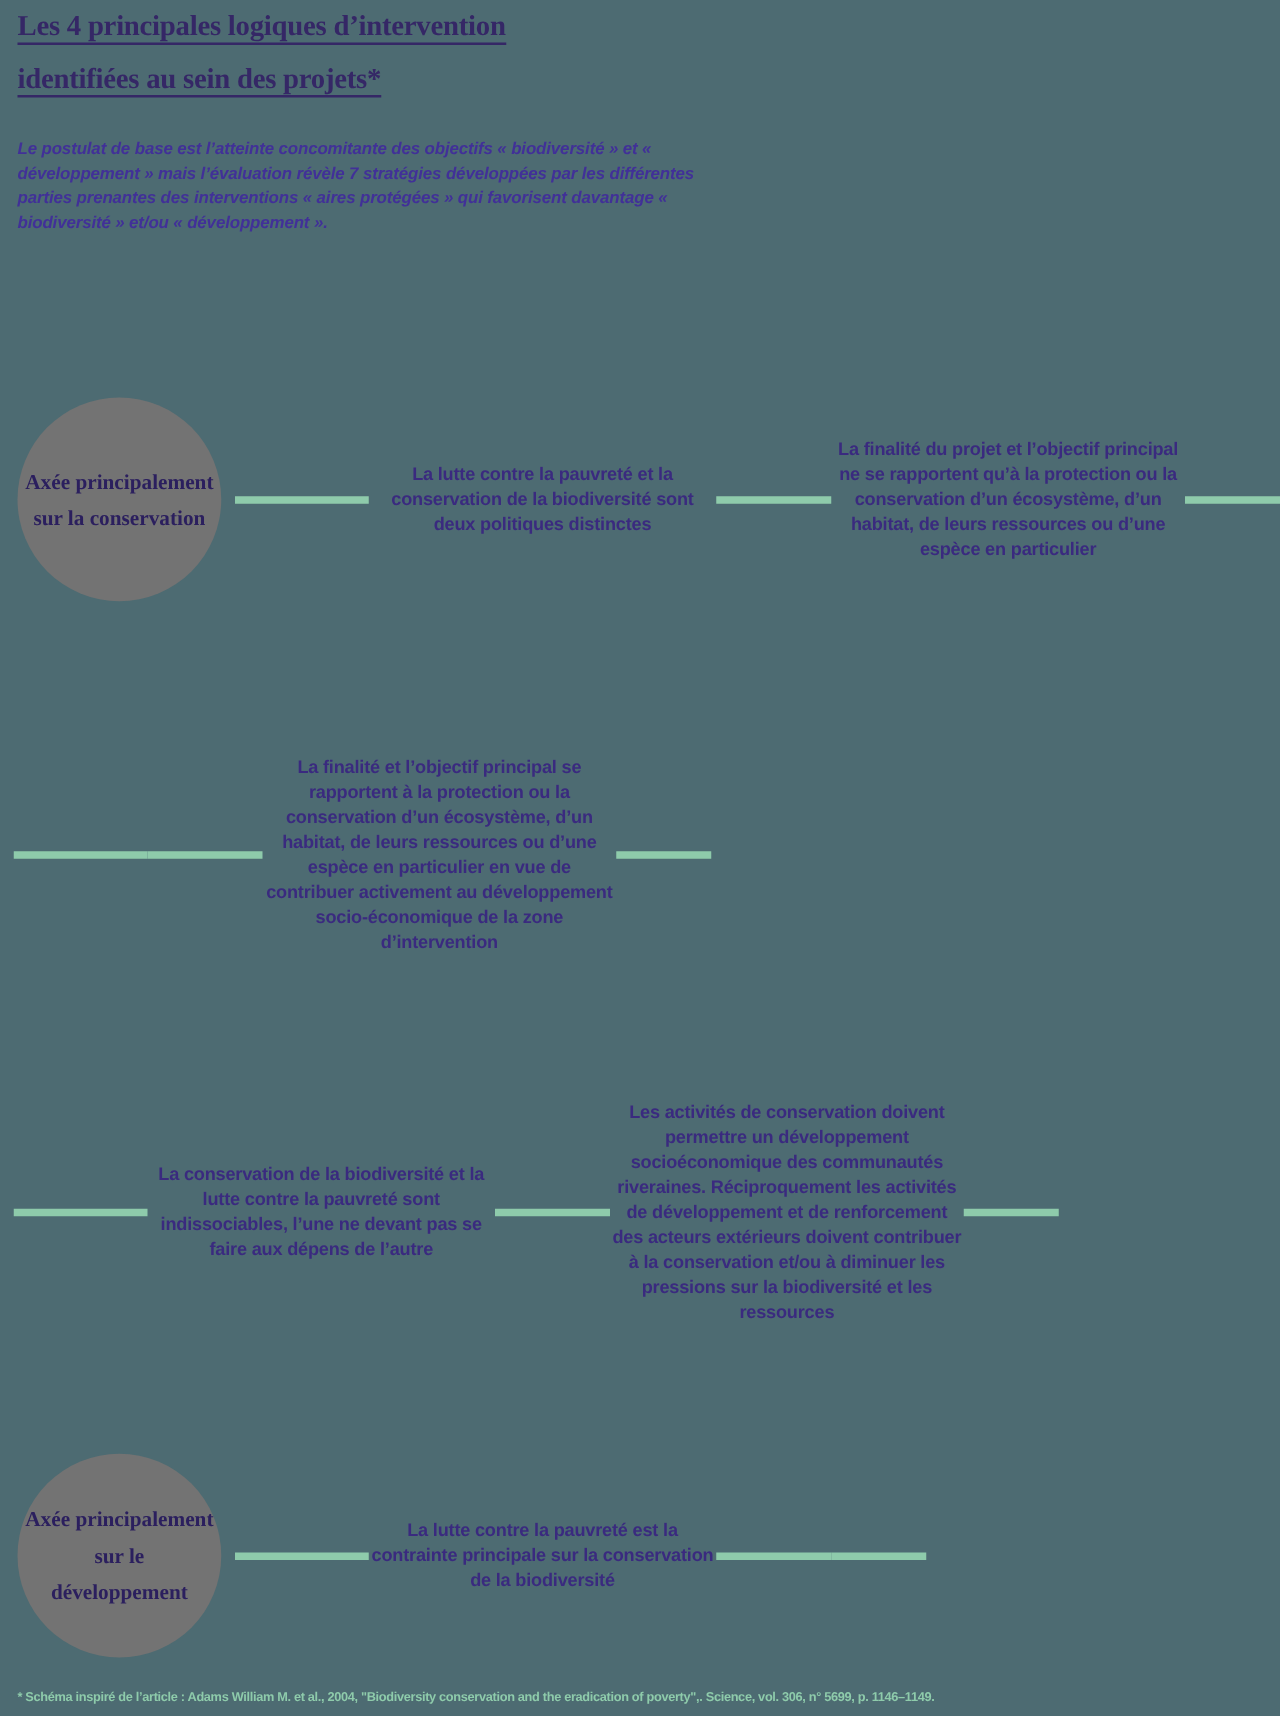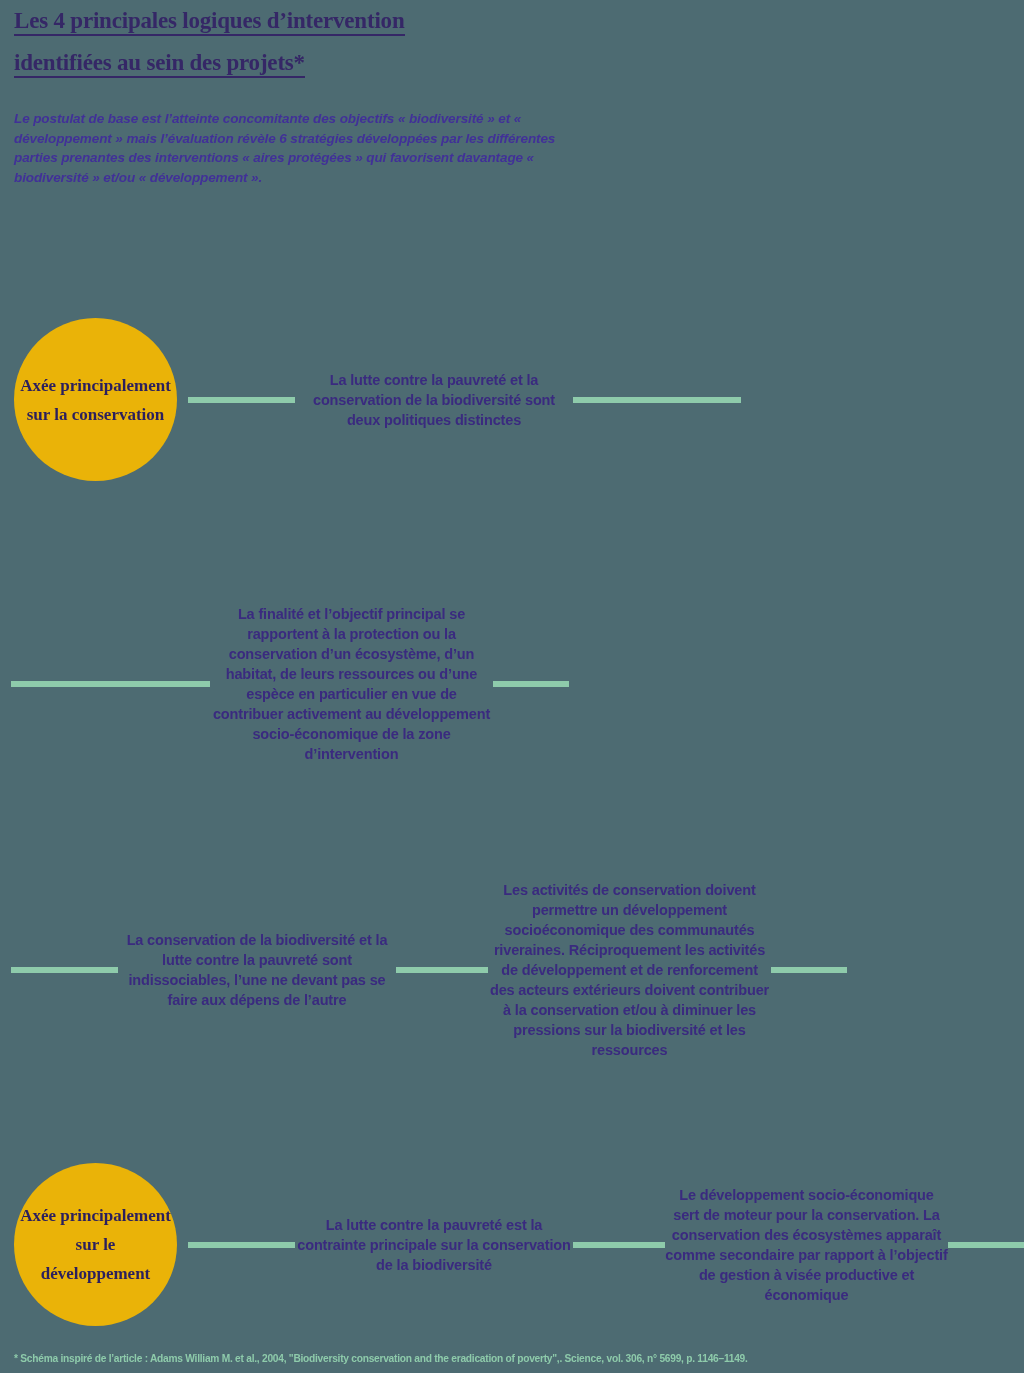--- a/index.html
+++ b/index.html
@@ -60,21 +60,21 @@
     align-items: center;
   }
 
   .circle {
     position: relative;
     flex: 0 0 auto;
     width: 163px;
     height: 163px;
     margin-left: 14px;
     border-radius: 50%;
-    background: #eab308;
+    background: #737373;
     display: flex;
     align-items: center;
     justify-content: flex-start;
     box-sizing: border-box;
   }
   .circle-label {
     color: #2b1f5e;
     font-family: "Liberation Serif", serif;
     font-weight: bold;
     font-size: 17px;
@@ -122,30 +122,31 @@
   }
 </style>
 </head>
 <body>
 
 <div id="header">
   <h1 id="page-title">
     <span class="title-line">Les 4 principales logiques d’intervention</span>
     <span class="title-line">identifiées au sein des projets*</span>
   </h1>
-  <p id="intro-paragraph">Le postulat de base est l’atteinte concomitante des objectifs « biodiversité » et « développement » mais l’évaluation révèle 6 stratégies développées par les différentes parties prenantes des interventions « aires protégées » qui favorisent davantage « biodiversité » et/ou « développement ».</p>
+  <p id="intro-paragraph">Le postulat de base est l’atteinte concomitante des objectifs « biodiversité » et « développement » mais l’évaluation révèle 7 stratégies développées par les différentes parties prenantes des interventions « aires protégées » qui favorisent davantage « biodiversité » et/ou « développement ».</p>
 </div>
 
 <div class="row" style="top:318px; height:163px;">
   <div class="circle">
     <span class="circle-label">Axée principalement sur la conservation</span>
   </div>
   <div class="connector conn-1"></div>
   <div class="note note-mid">La lutte contre la pauvreté et la conservation de la biodiversité sont deux politiques distinctes</div>
   <div class="connector conn-2"></div>
+  <div class="note note-right">La finalité du projet et l’objectif principal ne se rapportent qu’à la protection ou la conservation d’un écosystème, d’un habitat, de leurs ressources ou d’une espèce en particulier</div>
   <div class="connector conn-3"></div>
 </div>
 
 <div class="row" style="top:602px; height:163px;">
   <div class="connector conn-1"></div>
   <div class="connector conn-2"></div>
   <div class="note note-right">La finalité et l’objectif principal se rapportent à la protection ou la conservation d’un écosystème, d’un habitat, de leurs ressources ou d’une espèce en particulier en vue de contribuer activement au développement socio-économique de la zone d’intervention</div>
   <div class="connector conn-3"></div>
 </div>
 
@@ -157,17 +158,16 @@
   <div class="connector conn-3"></div>
 </div>
 
 <div class="row" style="top:1163px; height:163px;">
   <div class="circle">
     <span class="circle-label">Axée principalement sur le développement</span>
   </div>
   <div class="connector conn-1"></div>
   <div class="note note-mid">La lutte contre la pauvreté est la contrainte principale sur la conservation de la biodiversité</div>
   <div class="connector conn-2"></div>
-  <div class="note note-right">Le développement socio-économique sert de moteur pour la conservation. La conservation des écosystèmes apparaît comme secondaire par rapport à l’objectif de gestion à visée productive et économique</div>
   <div class="connector conn-3"></div>
 </div>
 
 <div id="footnote">* Schéma inspiré de l’article : Adams William M. et al., 2004, "Biodiversity conservation and the eradication of poverty",. Science, vol. 306, n° 5699, p. 1146–1149.</div>
 
 </body></html>

